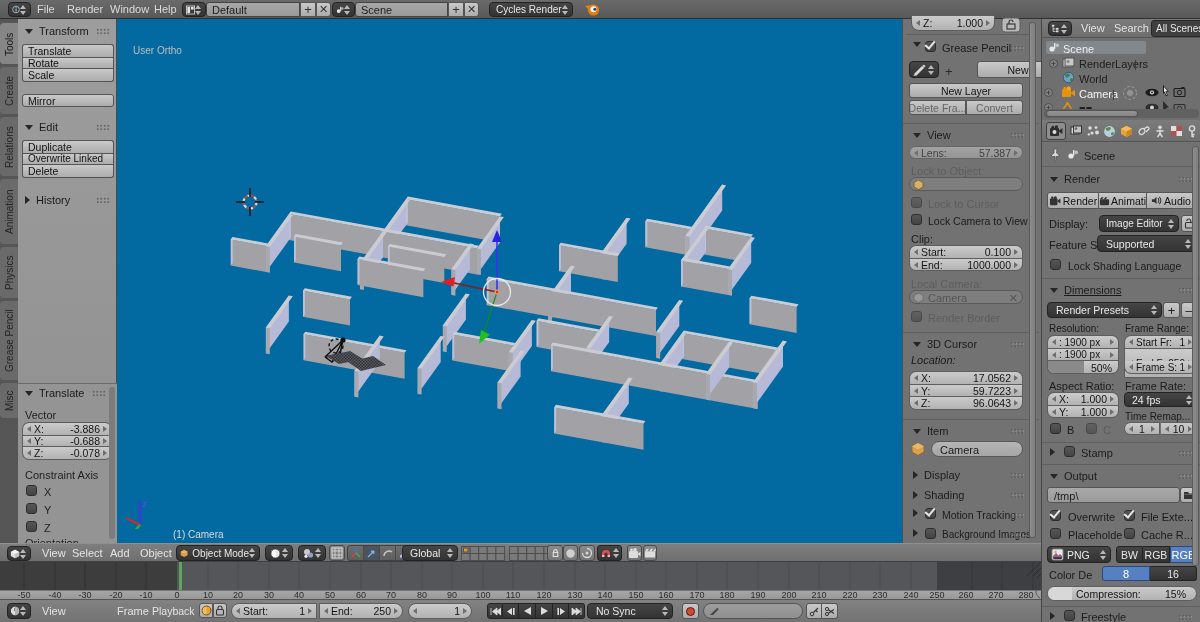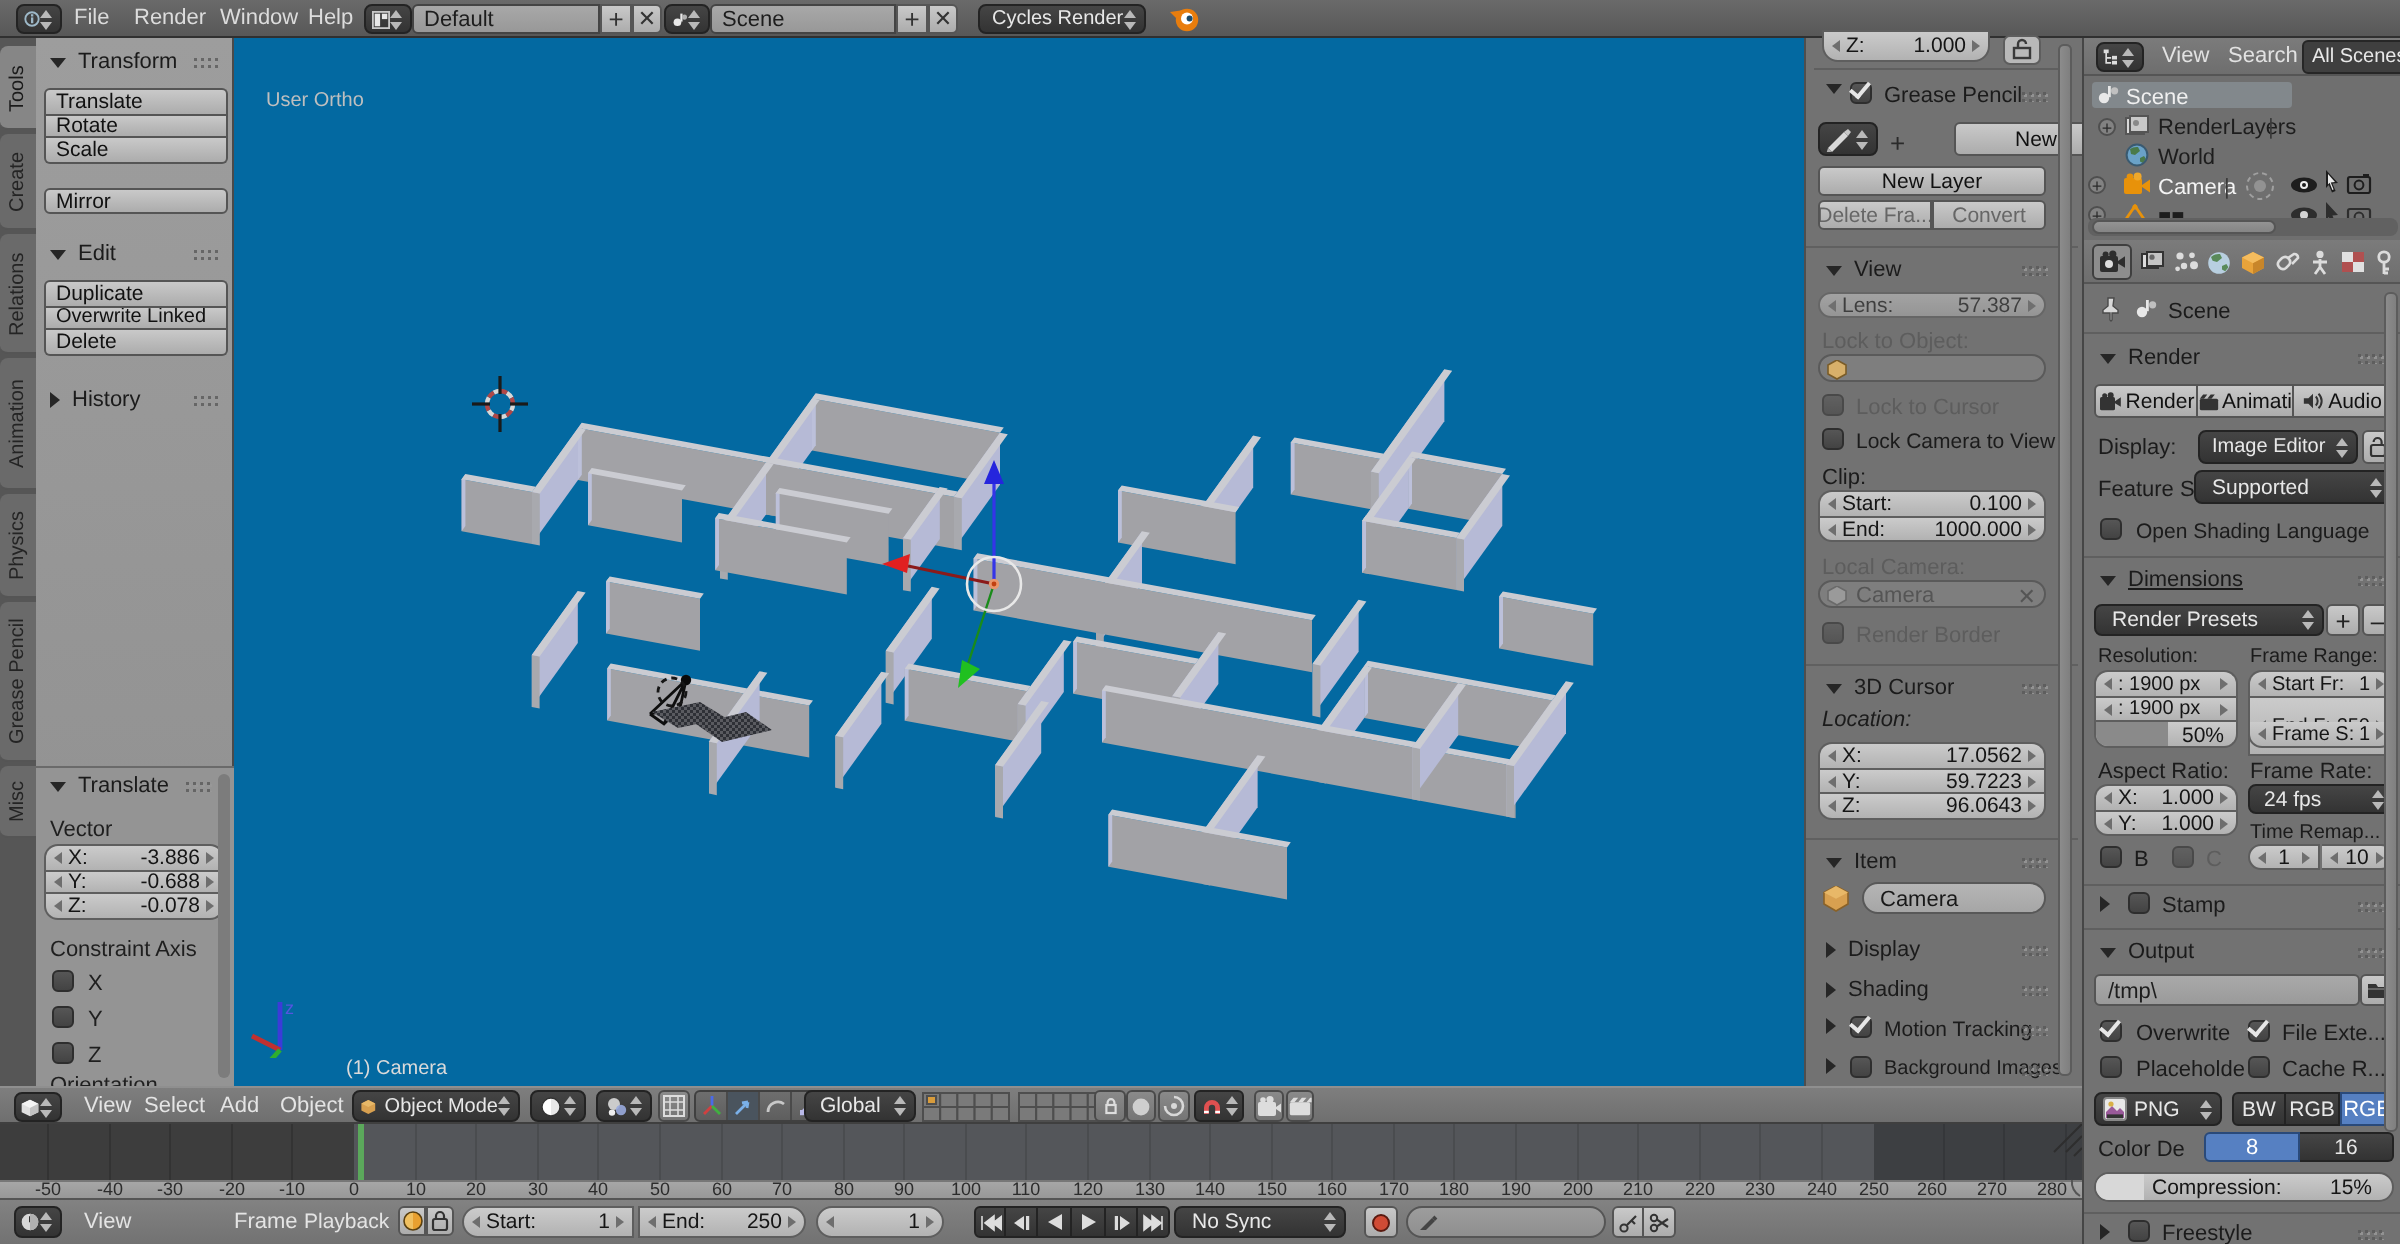--- a/index.html
+++ b/index.html
@@ -1004,21 +1004,21 @@
           <rect x="1.5" y="4.5" width="7" height="5.5" rx="1" fill="none" stroke="#333" stroke-width="1.1"></rect>
           <path d="M6.8,4.5 v-1.5 a2,2 0 0 0 -4,0" fill="none" stroke="#333" stroke-width="1.1"></path>
         </svg>
       </div>
  <div class="abs" style="left:7px;top:119px;color:#1b1b1b;">Feature S</div>
  <div class="dbtn abs" style="left:55px;top:115px;width:99px;height:17px;padding-left:8px;">Supported<span class="updn">
           <i class="u"></i>
           <i class="d"></i>
         </span></div>
  <div class="chk" style="left:8px;top:139px;"></div>
- <div class="abs" style="left:26px;top:140px;color:#1b1b1b;font-size:10.5px;">Open Shading Language</div>
+ <div class="abs" style="left:26px;top:140px;color:#1b1b1b;font-size:10.5px;">Lock Shading Language</div>
  <div class="abs" style="left:0px;top:158px;width:159px;height:1px;background:#5f5f5f;"></div>
 
  <div class="phead" style="left:8px;top:164px;text-decoration:underline;"><span class="tri-d"></span>Dimensions</div>
  <div class="dots" style="left:136px;top:167px;"></div>
  <div class="dbtn abs" style="left:5px;top:182px;width:115px;height:16px;padding-left:8px;">Render Presets<span class="updn">
           <i class="u"></i>
           <i class="d"></i>
         </span></div>
  <div class="lbtn abs" style="left:121px;top:182px;width:17px;height:16px;font-size:13px;color:#222;">+</div>
  <div class="lbtn abs" style="left:139px;top:182px;width:16px;height:16px;font-size:13px;color:#222;">–</div>

